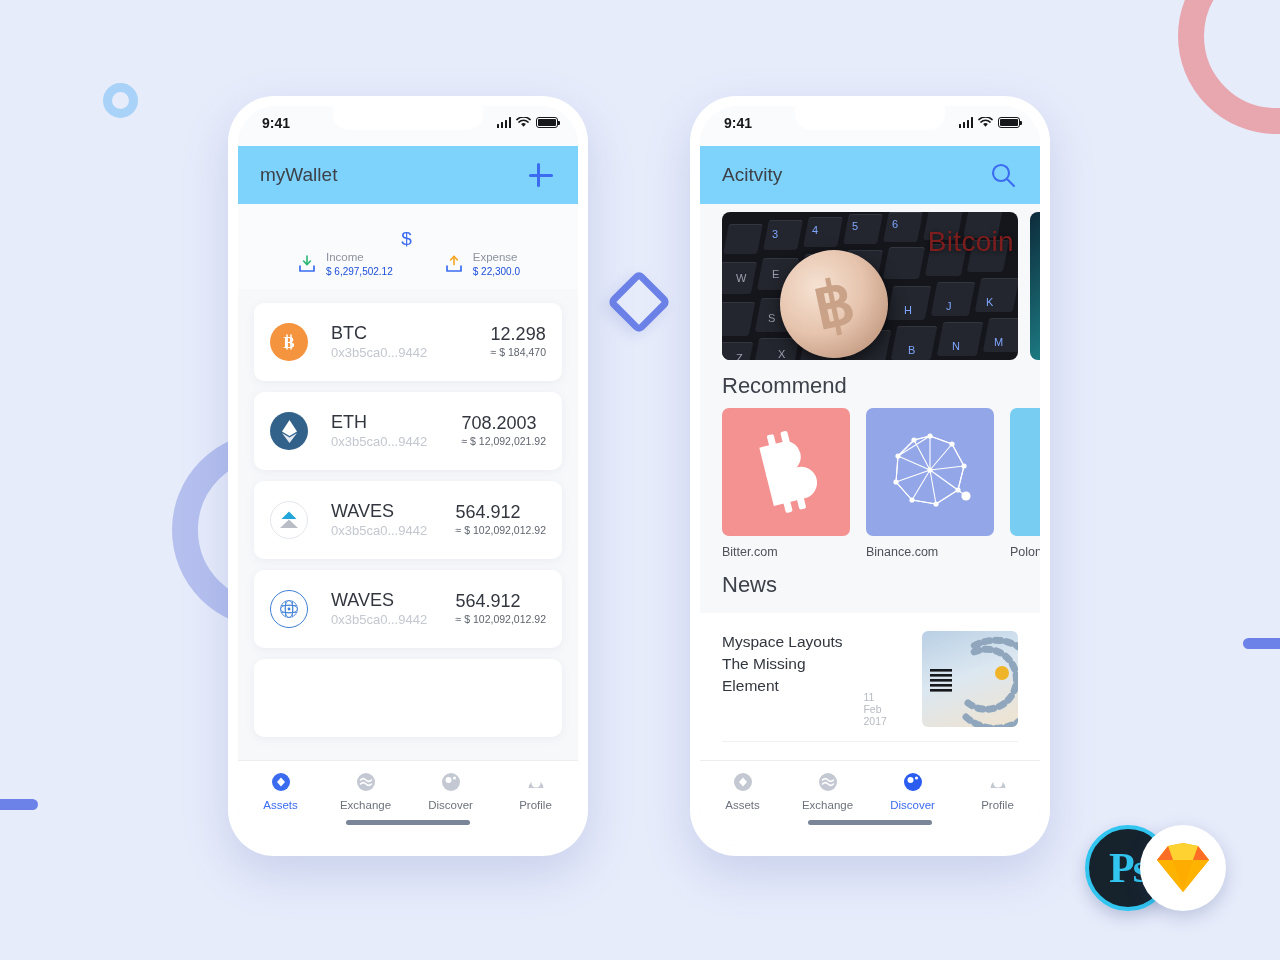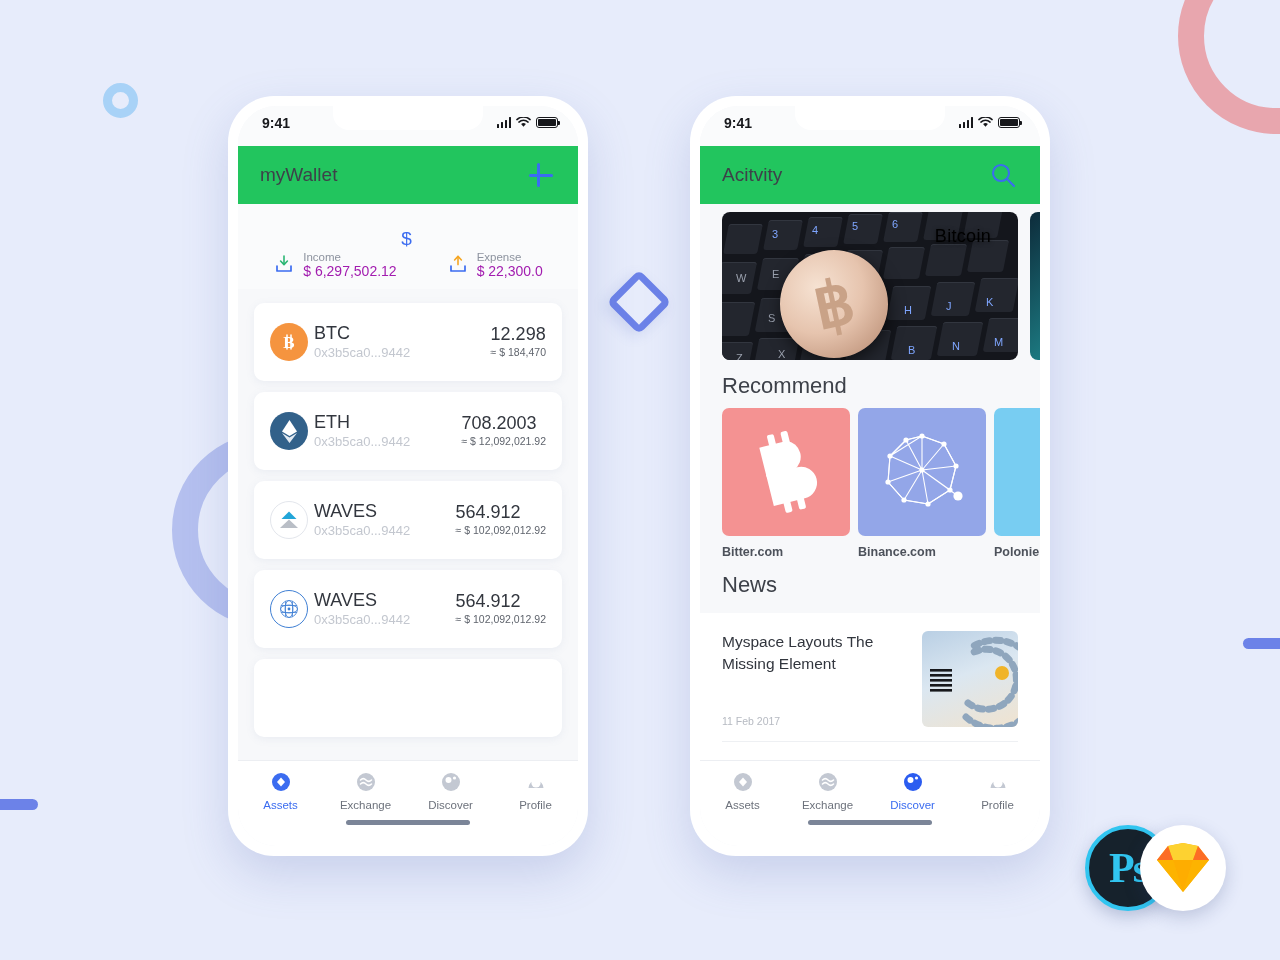--- a/index.html
+++ b/index.html
@@ -106,21 +106,21 @@
   .batt::after {
     content:""; position:absolute; right:-3.2px; top:3.4px;
     width:2px; height:4px; background:#17181c; border-radius:0 1px 1px 0;
   }
   .batt span { display:block; width:100%; height:100%; background:#17181c; border-radius:1px; }
 
   
   .nav-header {
     flex: 0 0 58px; display: flex; align-items: center;
     justify-content: space-between; padding: 0 22px;
-    background: #22c55e;
+    background: #7dd3fc;
   }
   .nav-title { font-size: 19px; color: #3d4149; font-weight: 400; }
   .plus-btn {
     width: 30px; height: 30px; position: relative; cursor: pointer;
   }
   .plus-btn::before, .plus-btn::after {
     content:""; position:absolute; background:#3b6cf0; border-radius:2px;
   }
   .plus-btn::before { left:3px; top:13.5px; width:24px; height:3px; }
   .plus-btn::after  { top:3px; left:10.5px; height:24px; width:3px; }
@@ -134,31 +134,31 @@
   .balance-row { display: flex; align-items: flex-start; justify-content: center; }
   .cur-sign { font-size: 19px; color: #3b6cf0; margin-top: 10px; margin-right: 3px; }
   .balance-amount {
     font-size: 44px; color: #3b6cf0; font-weight: 400; letter-spacing: -1px;
     text-shadow: 0 10px 18px rgba(59,108,240,.22);
   }
   .inout-row { display: flex; justify-content: center; gap: 50px; }
   .inout { display: flex; align-items: center; gap: 8px; }
   .inout .txt { text-align: left; }
   .inout .lbl { font-size: 11.5px; color: #8d939f; line-height: 14px; }
-  .inout .val { font-size: 14px; color: #a21caf; line-height: 15px; }
+  .inout .val { font-size: 10px; color: #1d4ed8; line-height: 15px; }
 
   
   .coin-list { padding: 14px 16px 0; }
   .coin-card {
     background: #ffffff; border-radius: 10px; height: 78px;
     margin-bottom: 11px; display: flex; align-items: center; padding: 0 16px;
     box-shadow: 0 2px 8px rgba(120,135,180,.10);
   }
   .coin-icon { width: 38px; height: 38px; border-radius: 50%; flex: 0 0 38px; position: relative; }
-  .coin-names { margin-left: 6px; flex: 1 1 auto; }
+  .coin-names { margin-left: 23px; flex: 1 1 auto; }
   .coin-sym { font-size: 18px; color: #32363e; line-height: 21px; }
   .coin-addr { font-size: 13px; color: #c3c7cf; line-height: 17px; }
   .coin-vals { }
   .coin-amt { font-size: 18px; color: #32363e; line-height: 21px; }
   .coin-usd { font-size: 10.5px; color: #5f646d; line-height: 15px; }
 
   
   .tabbar {
     flex: 0 0 86px; background: #ffffff;
     border-top: 1px solid #eceef2;
@@ -175,39 +175,39 @@
   }
 
   
   .banner-row { padding: 8px 0 0 22px; display: flex; gap: 12px; }
   .banner {
     flex: 0 0 296px; height: 148px; border-radius: 8px; overflow: hidden;
     position: relative;
   }
   .banner.second { flex: 0 0 296px; }
   .banner-label {
-    position: absolute; right: 27px; top: 14px;
-    color: #000000; font-size: 18px; letter-spacing: .3px;
+    position: absolute; right: 4px; top: 14px;
+    color: #7f1d1d; font-size: 28px; letter-spacing: .3px;
     text-shadow: 0 1px 4px rgba(0,0,0,.55);
   }
   .section-title { font-size: 22px; color: #3d4149; padding: 13px 22px 9px; }
 
-  .rec-row { padding-left: 22px; display: flex; gap: 8px; font-weight: bold; }
+  .rec-row { padding-left: 22px; display: flex; gap: 16px; }
   .rec-item { flex: 0 0 128px; }
   .rec-tile {
     width: 128px; height: 128px; border-radius: 7px;
     display: flex; align-items: center; justify-content: center;
   }
   .rec-label { font-size: 12.5px; color: #4d525b; margin-top: 9px; }
 
   .news-card {
     background: #ffffff; margin: 6px 0 0; padding: 0 22px;
   }
   .news-item { display: flex; padding: 18px 0 14px; border-bottom: 1px solid #eef0f3; }
-  .news-text { flex: 1 1 auto; padding-right: 28px; display: flex; flex-direction: column; }
+  .news-text { flex: 1 1 auto; padding-right: 28px; display: flex; flex-direction: row; }
   .news-title { font-size: 15.5px; color: #32363e; line-height: 22px; }
   .news-date { font-size: 10.5px; color: #b6bac2; margin-top: auto; padding-top: 22px; }
   .news-thumb { flex: 0 0 96px; height: 96px; border-radius: 6px; overflow: hidden; position: relative; }
   .news-item.faded { opacity: .32; }
 
   
   .kbd-bg { position: absolute; inset: 0; background: #14161c; }
   .kbd-key {
     position: absolute; background: #23262e; border-radius: 3px;
     transform: skewX(-11deg);

